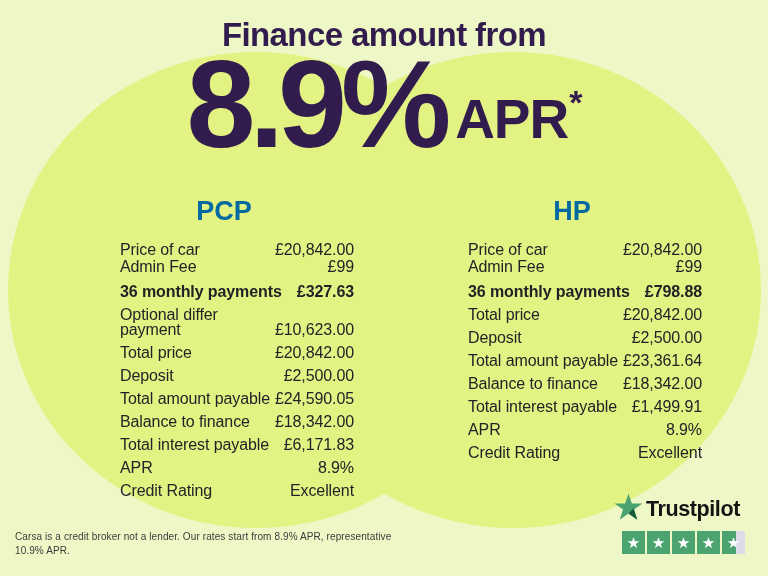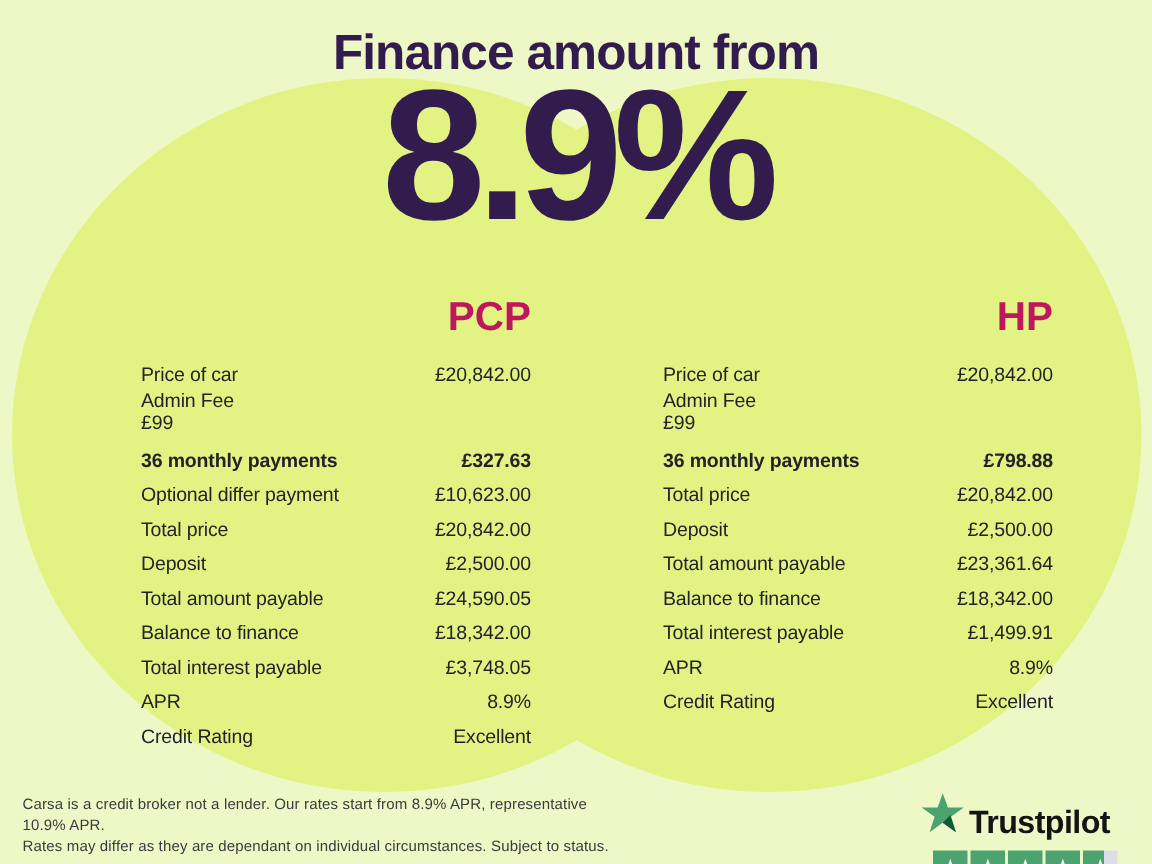--- a/index.html
+++ b/index.html
@@ -35,41 +35,42 @@
     font-size:55px; font-weight:700; line-height:1;
     margin-left:10px; position:relative; top:-16px; letter-spacing:-1px;
     white-space:nowrap;
   }
   .rate-star { font-size:34px; position:relative; top:-24px; margin-left:1px; }
 
   .finance-col { position:absolute; top:196px; width:260px; color:#232327; }
   .col-pcp { left:94px; }
   .col-hp  { left:442px; }
   .col-title {
-    text-align:right; font-size:27px; font-weight:700; line-height:30px;
-    color:#be185d; margin:0 0 16px 0;
+    text-align:center; font-size:27px; font-weight:700; line-height:30px;
+    color:#0369a1; margin:0 0 16px 0;
   }
   .frow {
-    display:flex; justify-content:space-between; align-items:flex-start;
-    font-size:13px; line-height:15px; margin-top:8px;
+    display:flex; justify-content:space-between; align-items:flex-end;
+    font-size:16px; line-height:15px; margin-top:8px;
     letter-spacing:-0.1px;
+    margin-left:26px;
   }
   .frow.first { margin-top:0; }
-  .frow.tight { margin-top:2px;flex-direction:column; }
+  .frow.tight { margin-top:2px; }
   .frow.bold  { font-weight:700; margin-top:10px; }
   .frow .lbl { text-align:left; }
   .frow .val { text-align:right; }
 
   .disclaimer {
     position:absolute; left:15px; top:530px; width:392px;
     font-size:10px; line-height:14px; color:#3b3b3b; letter-spacing:0.1px;
   }
 
   .trustpilot { position:absolute; left:614px; top:493px; width:136px; }
-  .tp-head { display:flex; align-items:flex-end; gap:3px;margin-top:35px; }
+  .tp-head { display:flex; align-items:center; gap:3px; }
   .tp-name {
     font-size:21.5px; font-weight:700; color:#141414; letter-spacing:-0.4px;
   }
   .tp-stars { display:flex; gap:2px; margin-top:6px; margin-left:8px; }
   .tp-box {
     width:23px; height:23px; background:#4ba36f;
     display:flex; align-items:center; justify-content:center;
     color:#ffffff; font-size:15px; line-height:1;
   }
   .tp-box.partial { background:linear-gradient(90deg, #4ba36f 62%, #dcdde8 62%); }
@@ -80,20 +81,21 @@
 <div class="canvas">
 
   <div class="blob blob-left"></div>
   <div class="blob blob-right"></div>
 
   <div class="layer">
     <div class="title">Finance amount from</div>
 
     <div class="rate-line">
       <span class="rate-big">8.9%</span>
+      <span class="rate-apr"><span>APR</span><span class="rate-star">*</span></span>
     </div>
 
     <section class="finance-col col-pcp">
       <h2 class="col-title">PCP</h2>
       <div class="frow first">
           <span class="lbl">Price of car</span>
           <span class="val">£20,842.00</span>
         </div>
       <div class="frow tight">
           <span class="lbl">Admin Fee</span>
@@ -118,21 +120,21 @@
       <div class="frow">
           <span class="lbl">Total amount payable</span>
           <span class="val">£24,590.05</span>
         </div>
       <div class="frow">
           <span class="lbl">Balance to finance</span>
           <span class="val">£18,342.00</span>
         </div>
       <div class="frow">
           <span class="lbl">Total interest payable</span>
-          <span class="val">£3,748.05</span>
+          <span class="val">£6,171.83</span>
         </div>
       <div class="frow">
           <span class="lbl">APR</span>
           <span class="val">8.9%</span>
         </div>
       <div class="frow">
           <span class="lbl">Credit Rating</span>
           <span class="val">Excellent</span>
         </div>
     </section>
@@ -176,21 +178,20 @@
           <span class="val">8.9%</span>
         </div>
       <div class="frow">
           <span class="lbl">Credit Rating</span>
           <span class="val">Excellent</span>
         </div>
     </section>
 
     <div class="disclaimer">
       <div>Carsa is a credit broker not a lender. Our rates start from 8.9% APR, representative 10.9% APR.</div>
-      <div>Rates may differ as they are dependant on individual circumstances. Subject to status.</div>
     </div>
 
     <div class="trustpilot">
       <div class="tp-head">
         <span>
           <svg width="29" height="28" viewBox="0 0 32 30" aria-hidden="true">
             <polygon fill="#4ba36f" points="16,0.5 19.8,11 31.5,11 22,17.8 25.7,29.2 16,22.2 6.3,29.2 10,17.8 0.5,11 12.2,11"></polygon>
             <polygon fill="#15593c" points="16,22.2 25.7,29.2 21.6,16.4"></polygon>
           </svg>
         </span>

